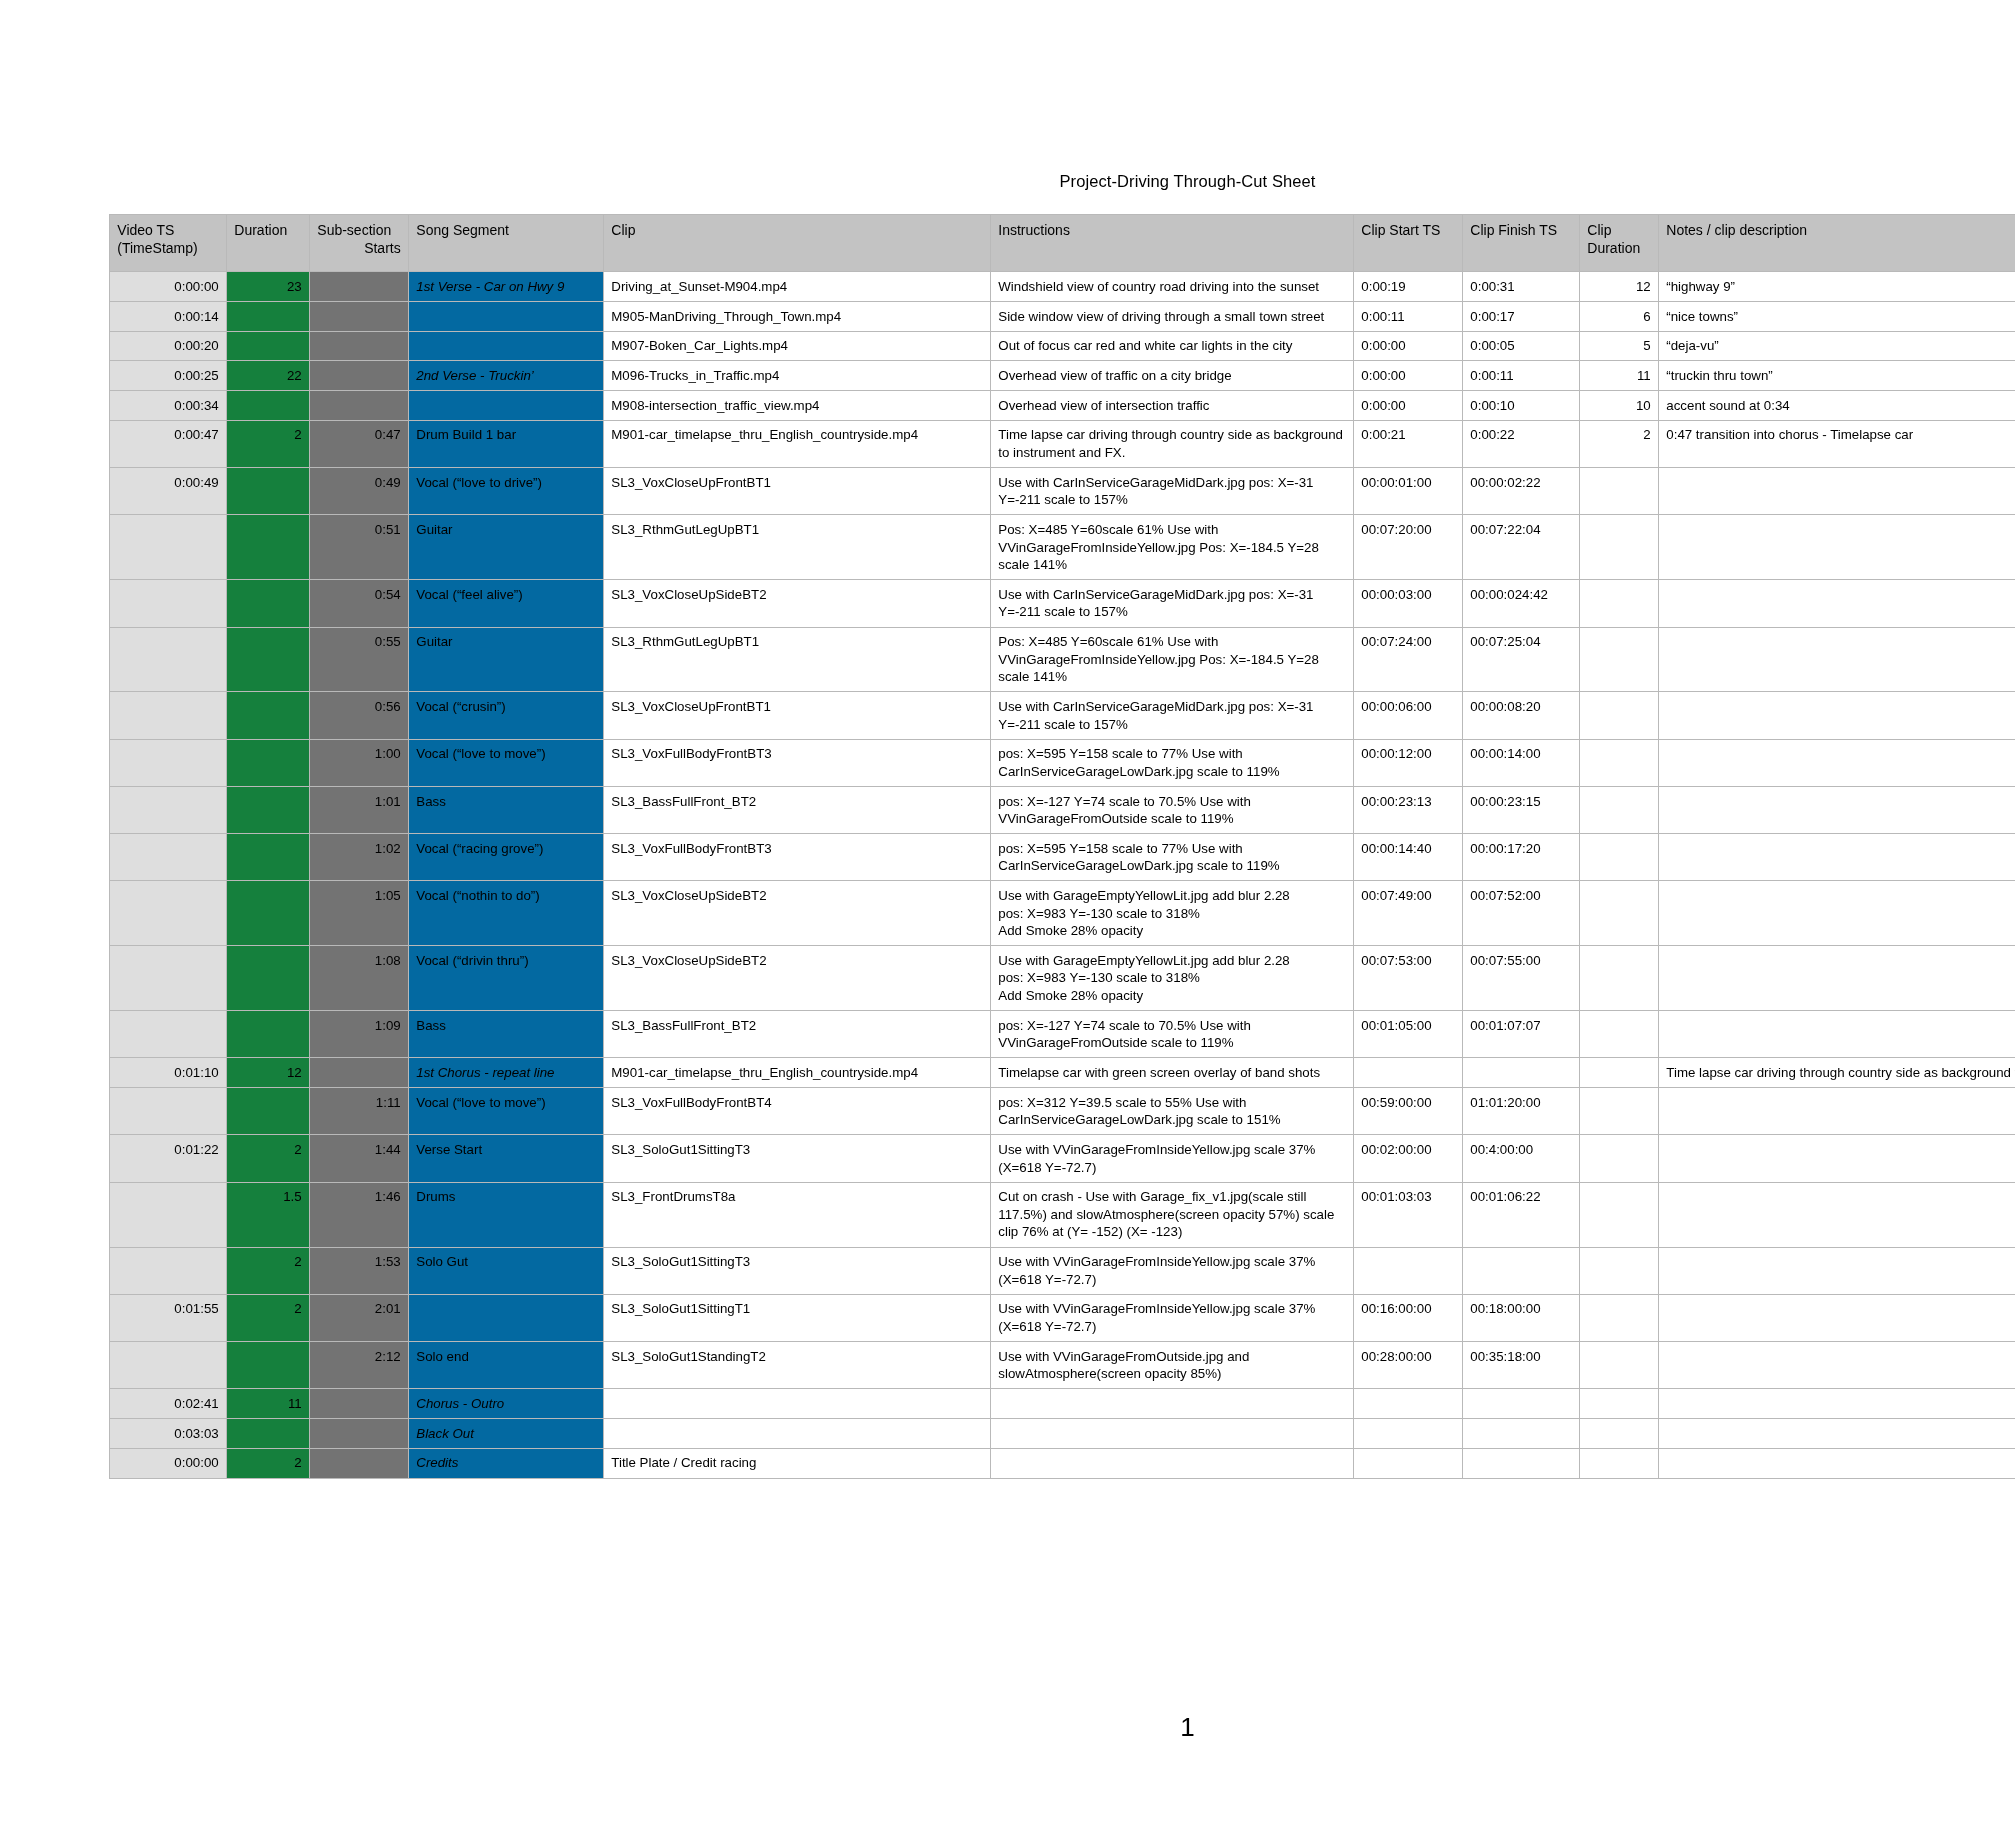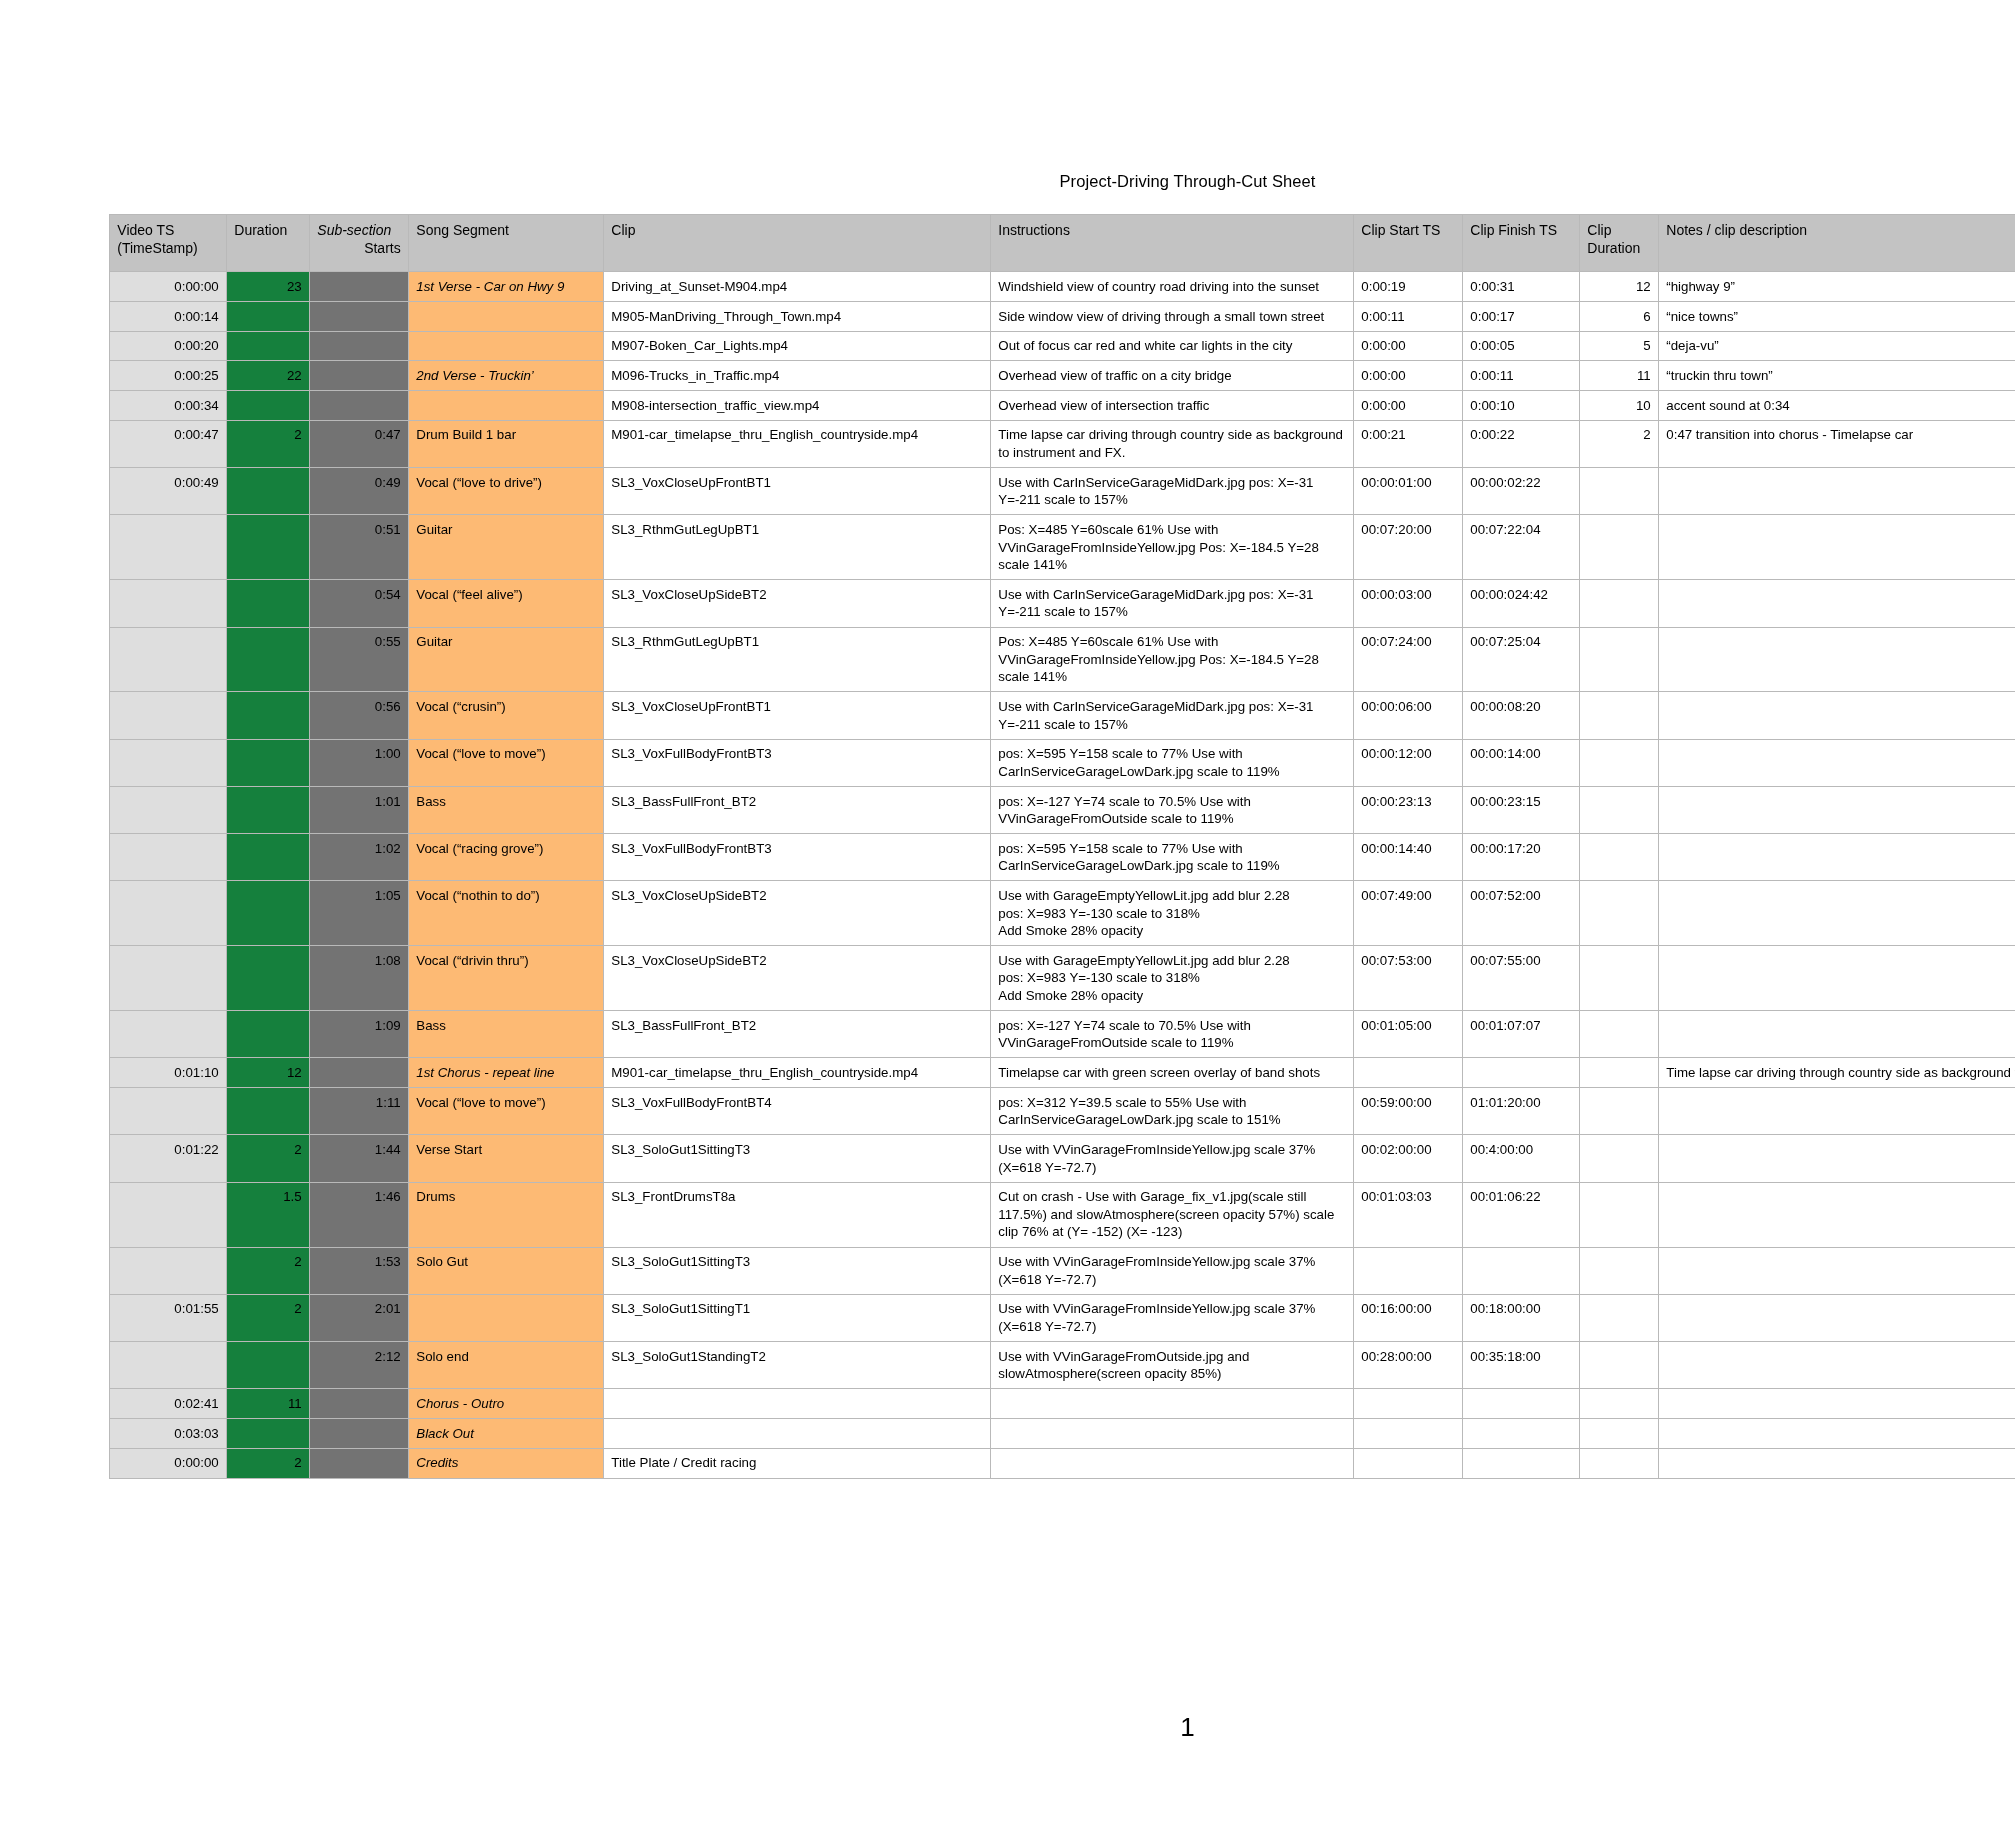--- a/index.html
+++ b/index.html
@@ -93,21 +93,21 @@
   td.duration {
     text-align: right;
     background: #15803d;
   }
   td.subsec {
     background: #737373;
     text-align: right;
     font-weight: bold;
   }
   td.segment {
-    background: #fdba74;
+    background: #0369a1;
   }
   td.segment.italic {
     font-style: italic;
   }
   td.clip, td.instr, td.start, td.finish, td.notes {
     background: #ffffff;
   }
   td.clipdur {
     text-align: right;
     background: #ffffff;
@@ -146,21 +146,21 @@
         <col class="c-notes">
       </colgroup>
       <thead>
         <tr>
           <th>
             <span class="nl">Video TS</span>
             <span class="nl">(TimeStamp)</span>
           </th>
           <th>Duration</th>
           <th class="subsec-head">
-            <span class="nl" style="text-align:left;font-style:italic;">Sub-section</span>
+            <span class="nl" style="text-align:left;">Sub-section</span>
             <span class="nl">Starts</span>
           </th>
           <th>Song Segment</th>
           <th>Clip</th>
           <th>Instructions</th>
           <th>Clip Start TS</th>
           <th>Clip Finish TS</th>
           <th>
             <span class="nl">Clip</span>
             <span class="nl">Duration</span>

